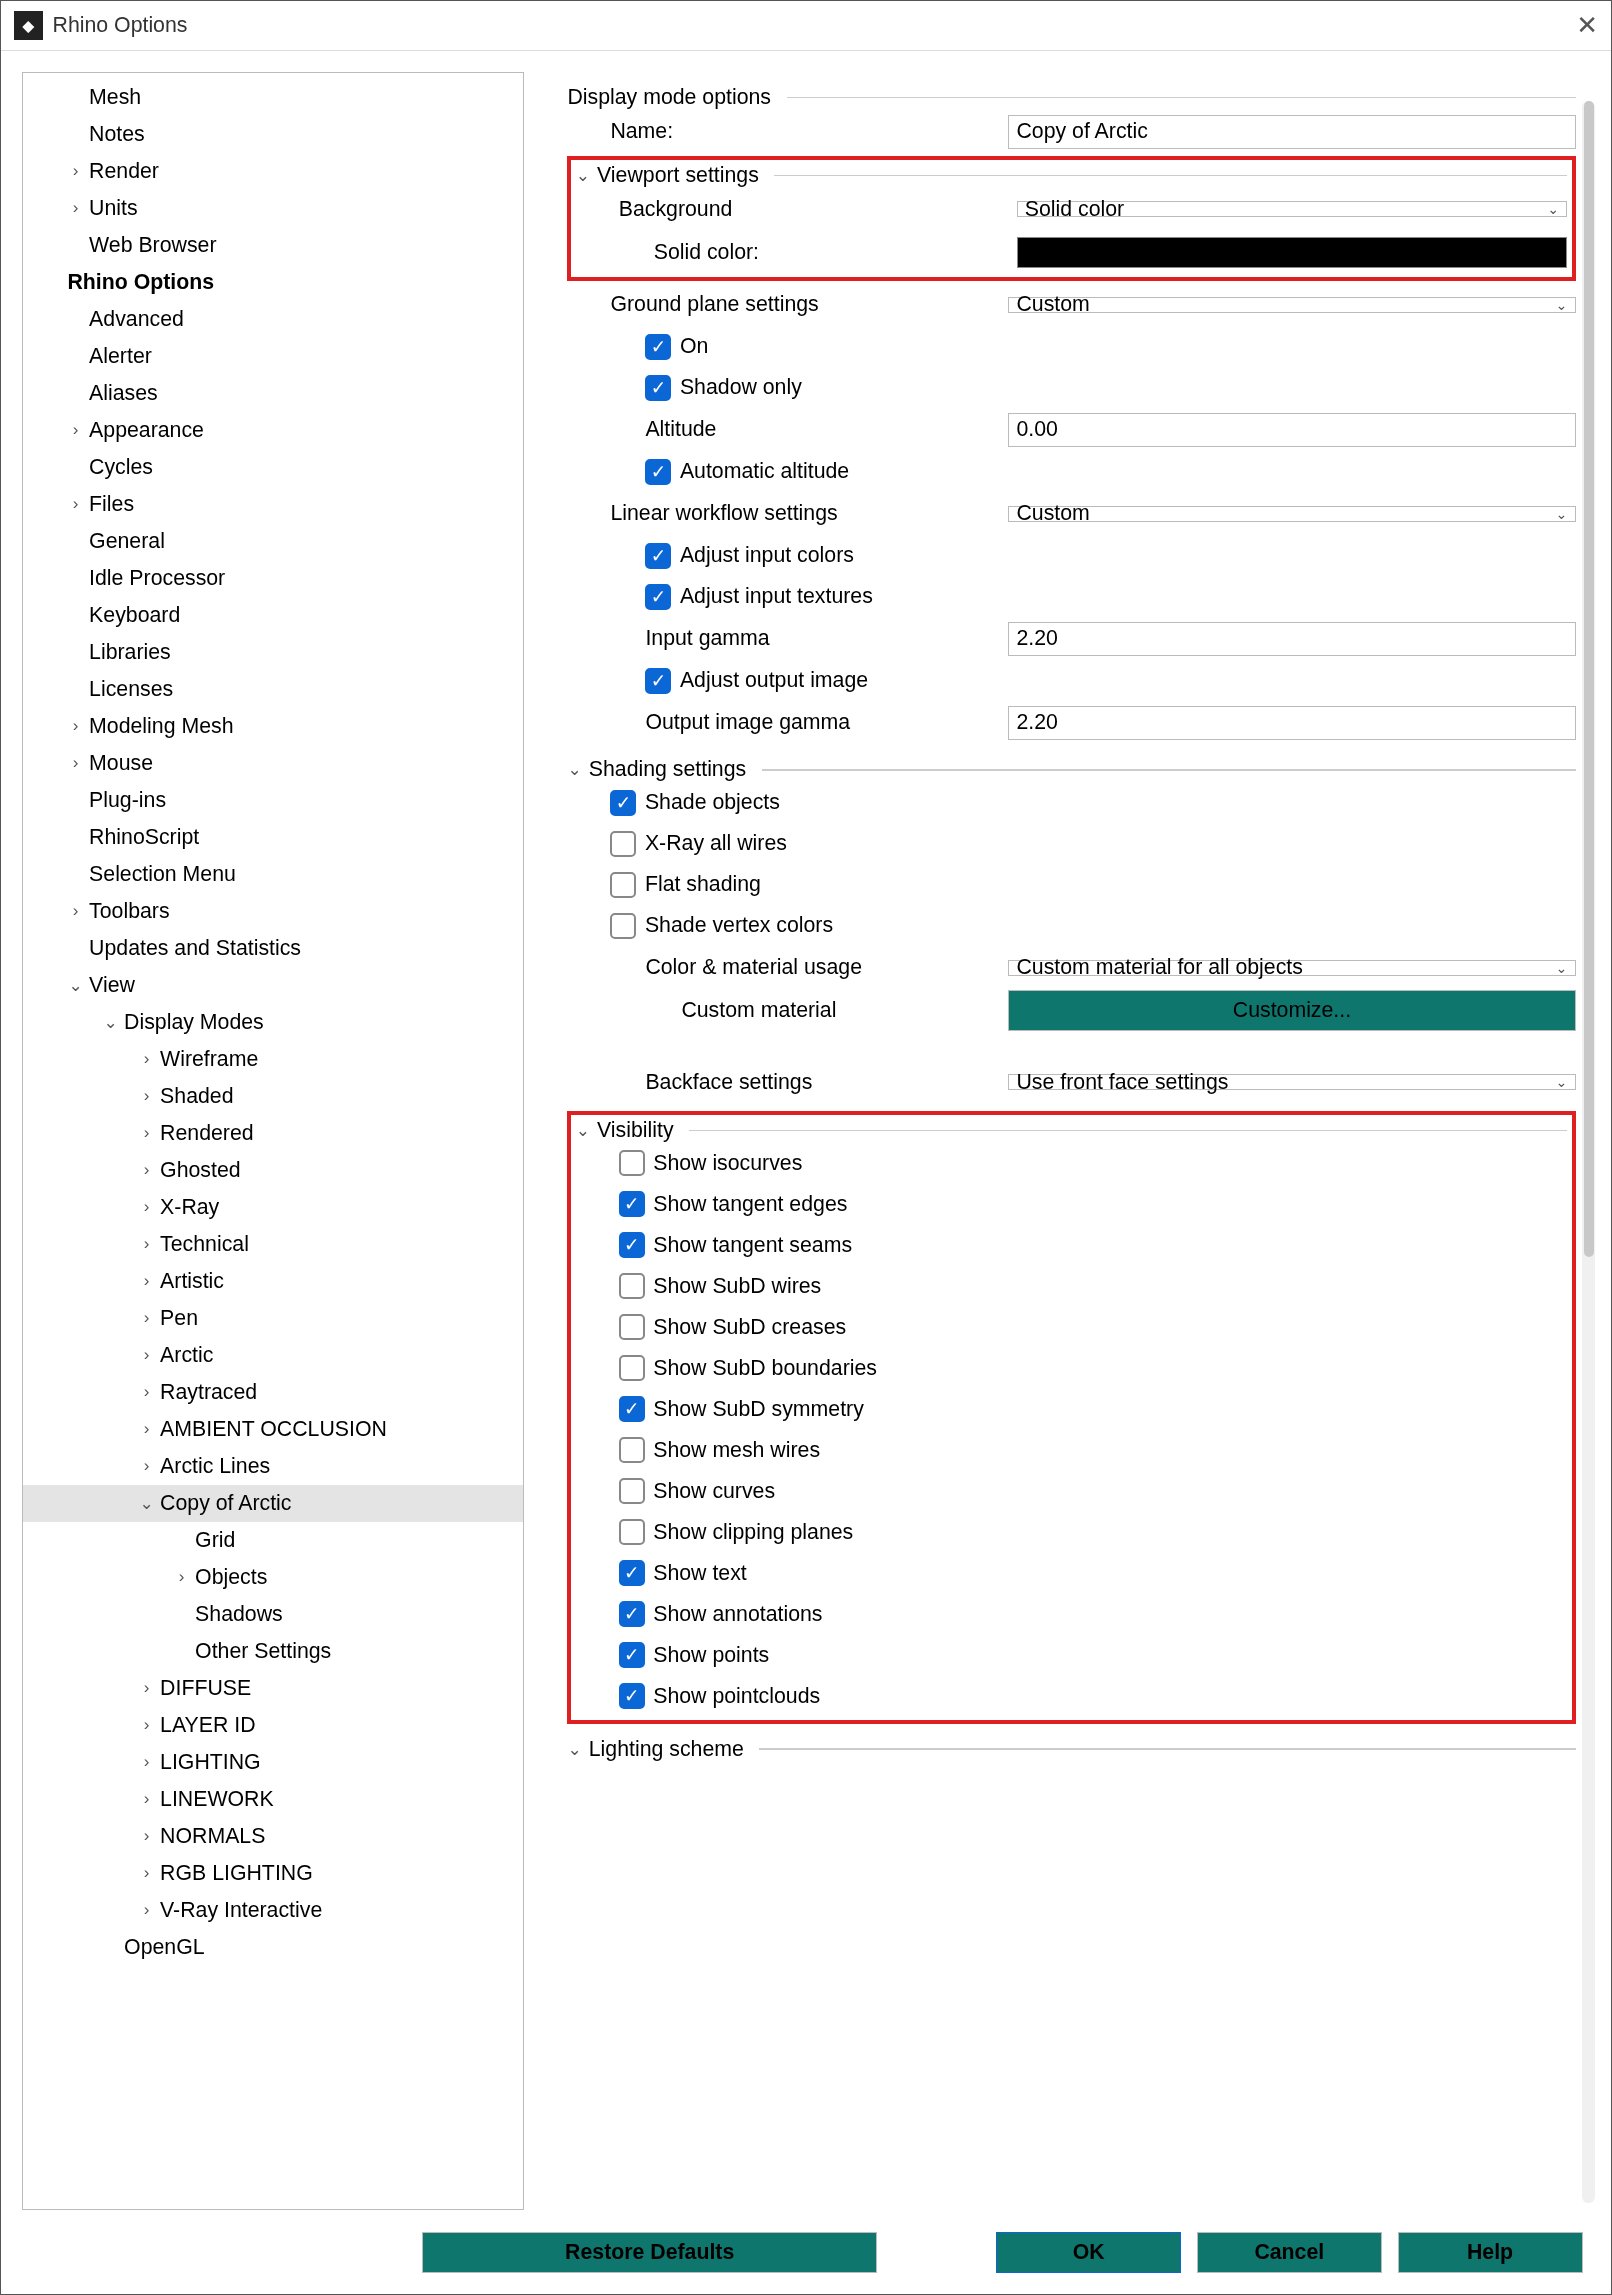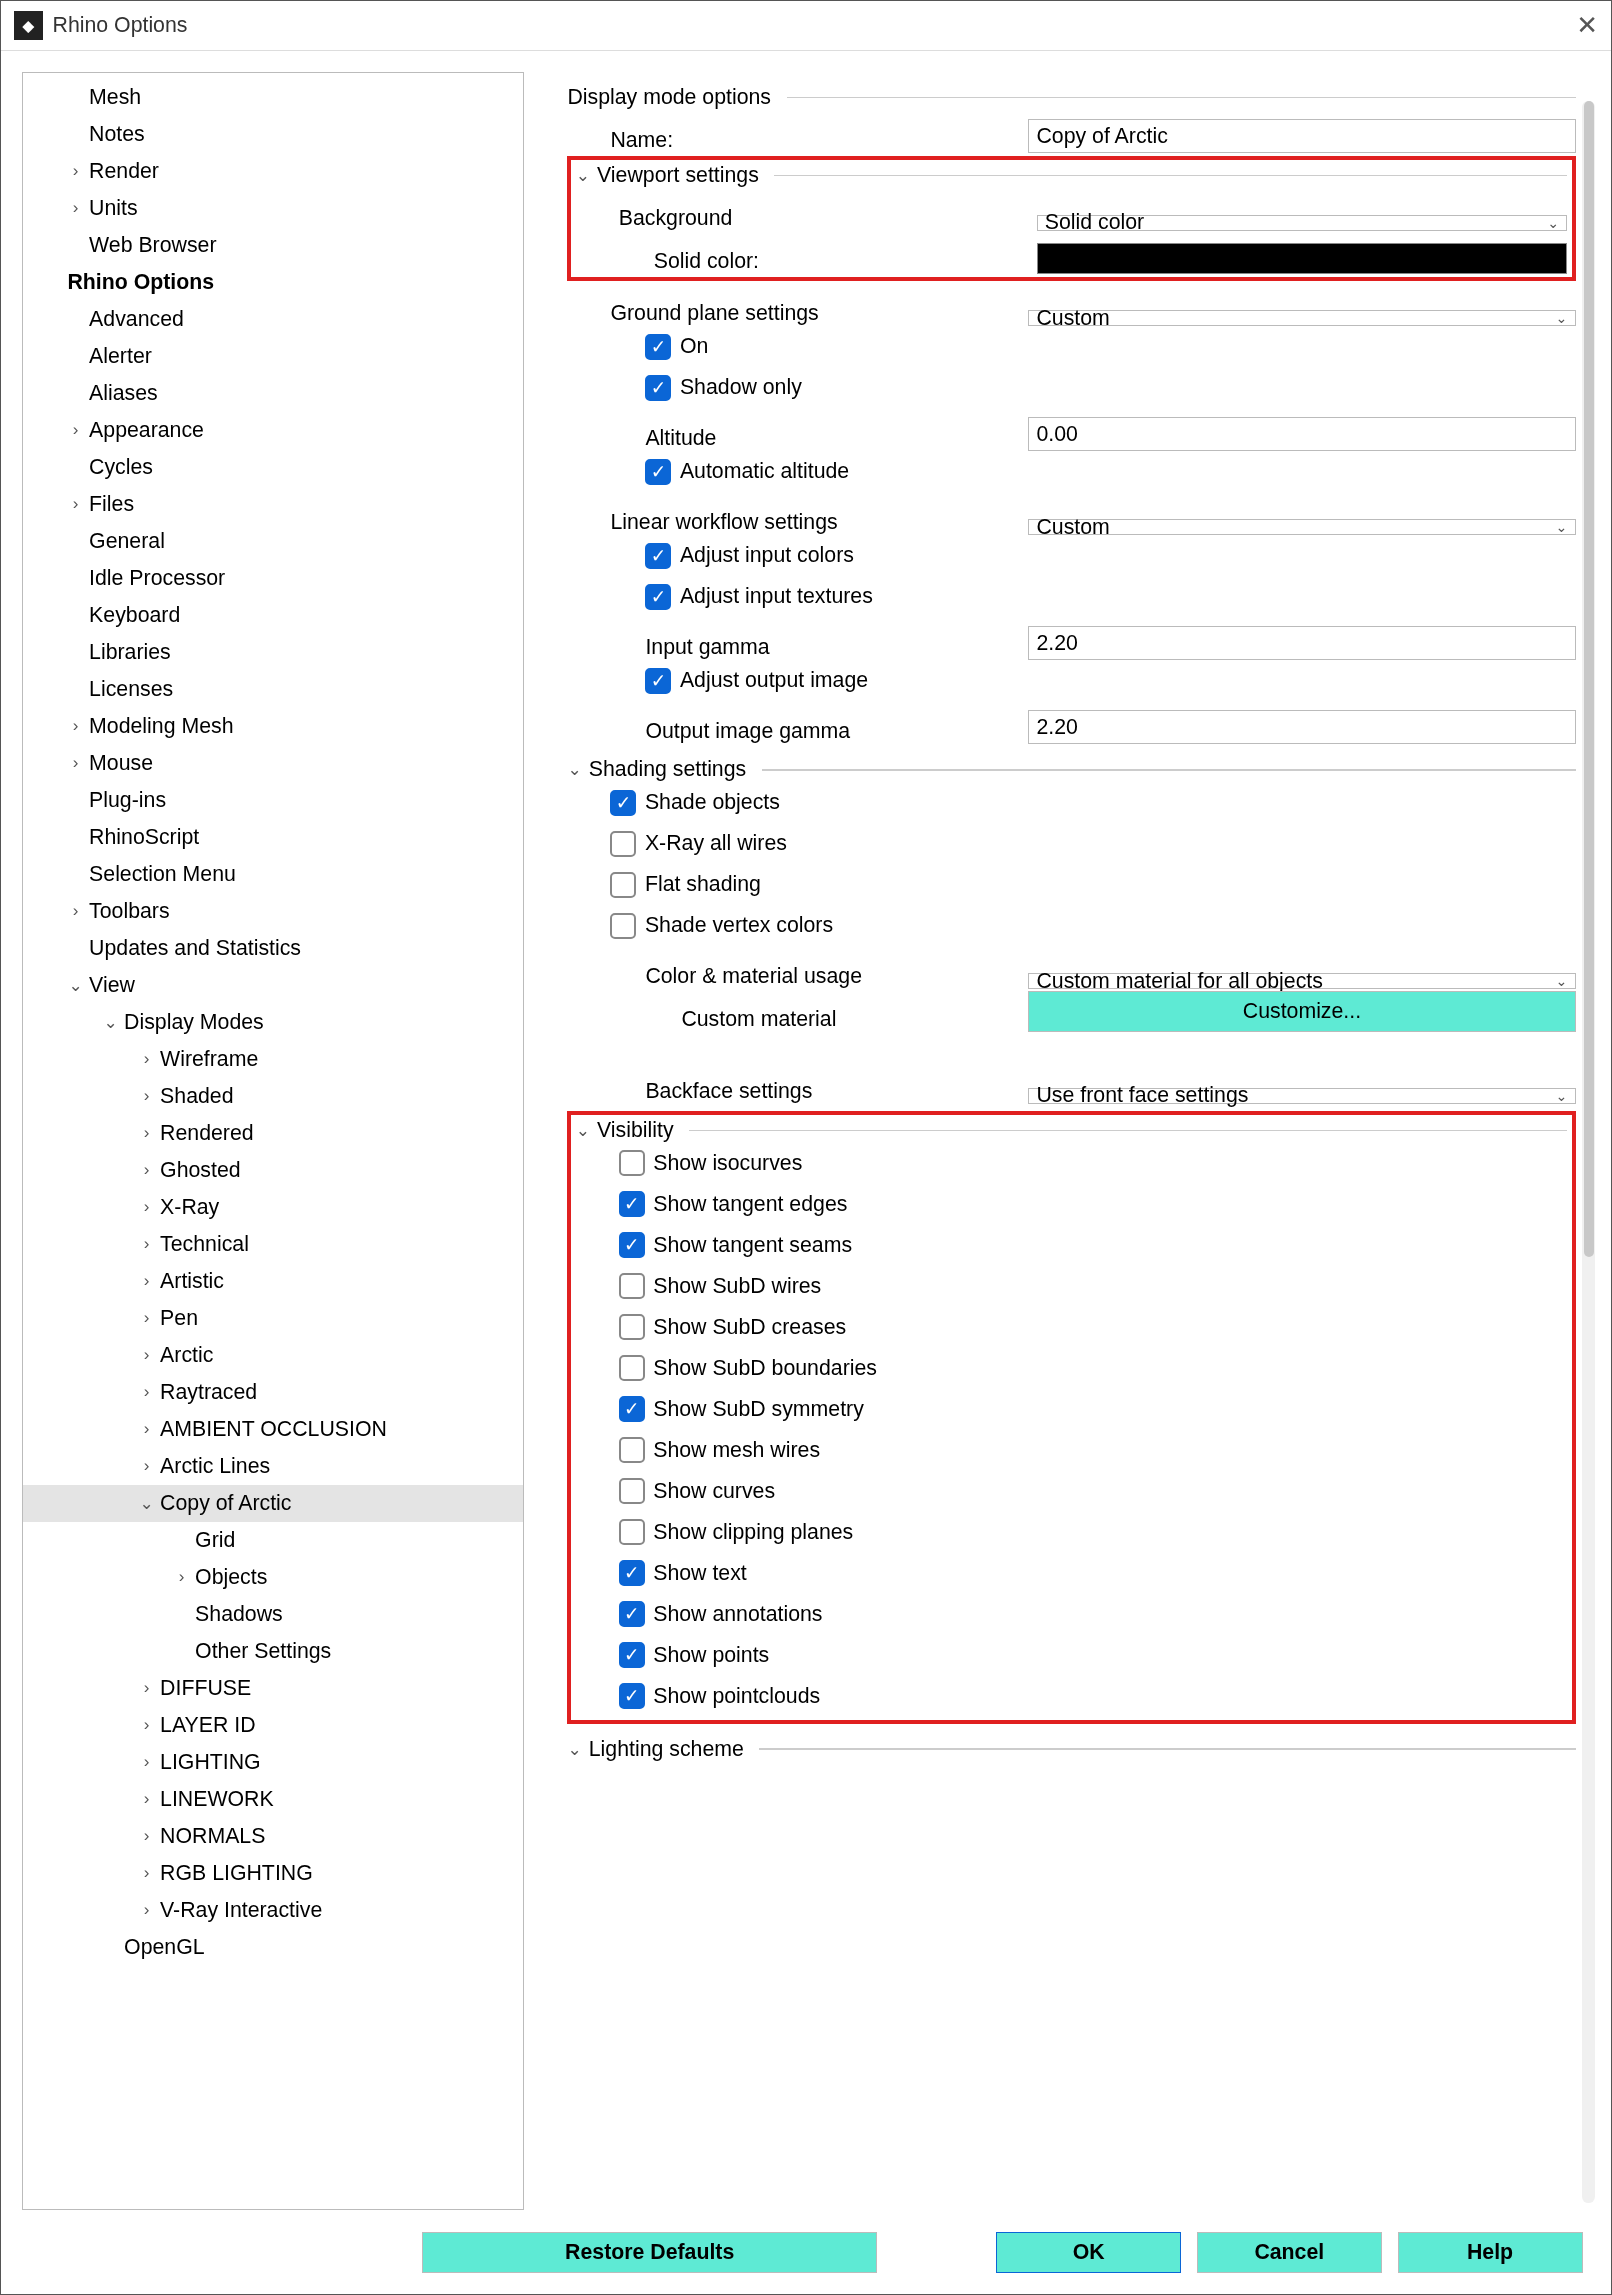--- a/index.html
+++ b/index.html
@@ -103,23 +103,22 @@
   }
   .group-head .chev { color:#555; font-size:17px; }
   .group-head .line {
     flex:1;
     height:1.4px;
     background:#ccc;
     margin-left:8.5px;
   }
   .row {
     display:flex;
-    align-items:flex-end;
+    align-items:center;
     min-height: 43px;
-    gap: 20px;
   }
   .row .lbl { flex: 0 0 398px; }
   .row .ctl { flex:1; }
   .pad1 { padding-left: 43px; }
   .pad2 { padding-left: 78px; }
   .pad3 { padding-left: 114px; }
   input.txt {
     width: 100%;
     height: 34px;
     border: 1.4px solid #bbb;
@@ -157,21 +156,21 @@
     font-size:18.5px;
     color:#fff;
   }
   .chk.on .box {
     background:#0b66d6;
     border-color:#0b66d6;
   }
   .btn {
     height:41px;
     border:1.4px solid #bbb;
-    background:#5eead4;
+    background:#0f766e;
     display:flex;align-items:center;justify-content:center;
     padding: 0 14.2px;
     font-size:21.3px;
   }
   .btn.primary { border-color:#0b66d6; }
   .footer {
     display:flex;
     gap: 15.7px;
     padding: 14.2px 28.5px 21.3px 28.5px;
     align-items:center;

